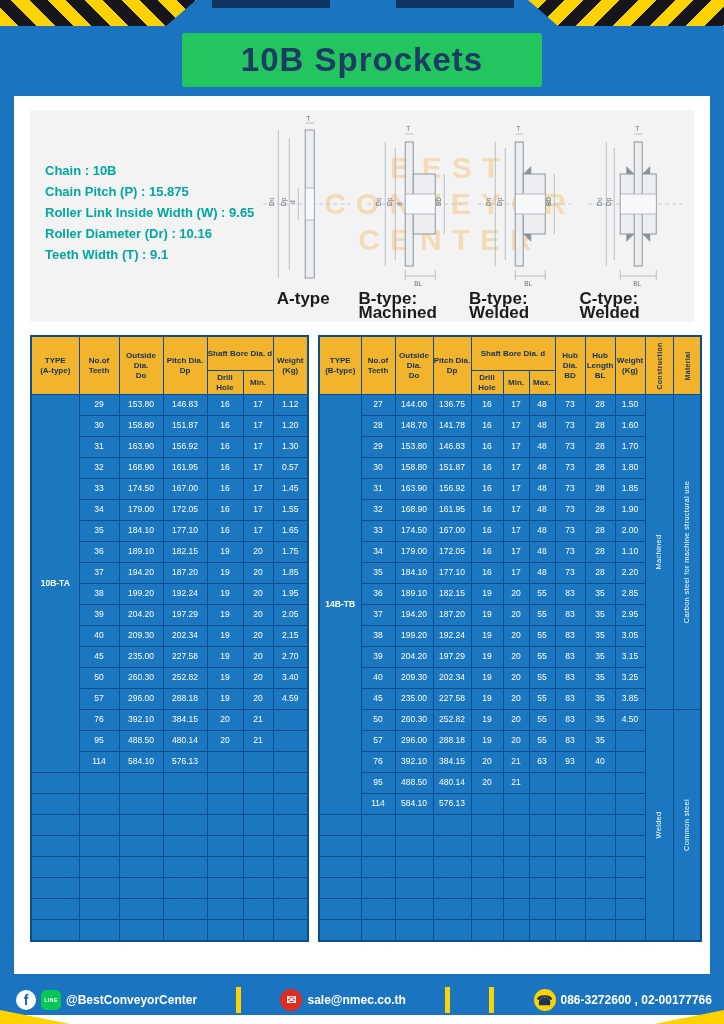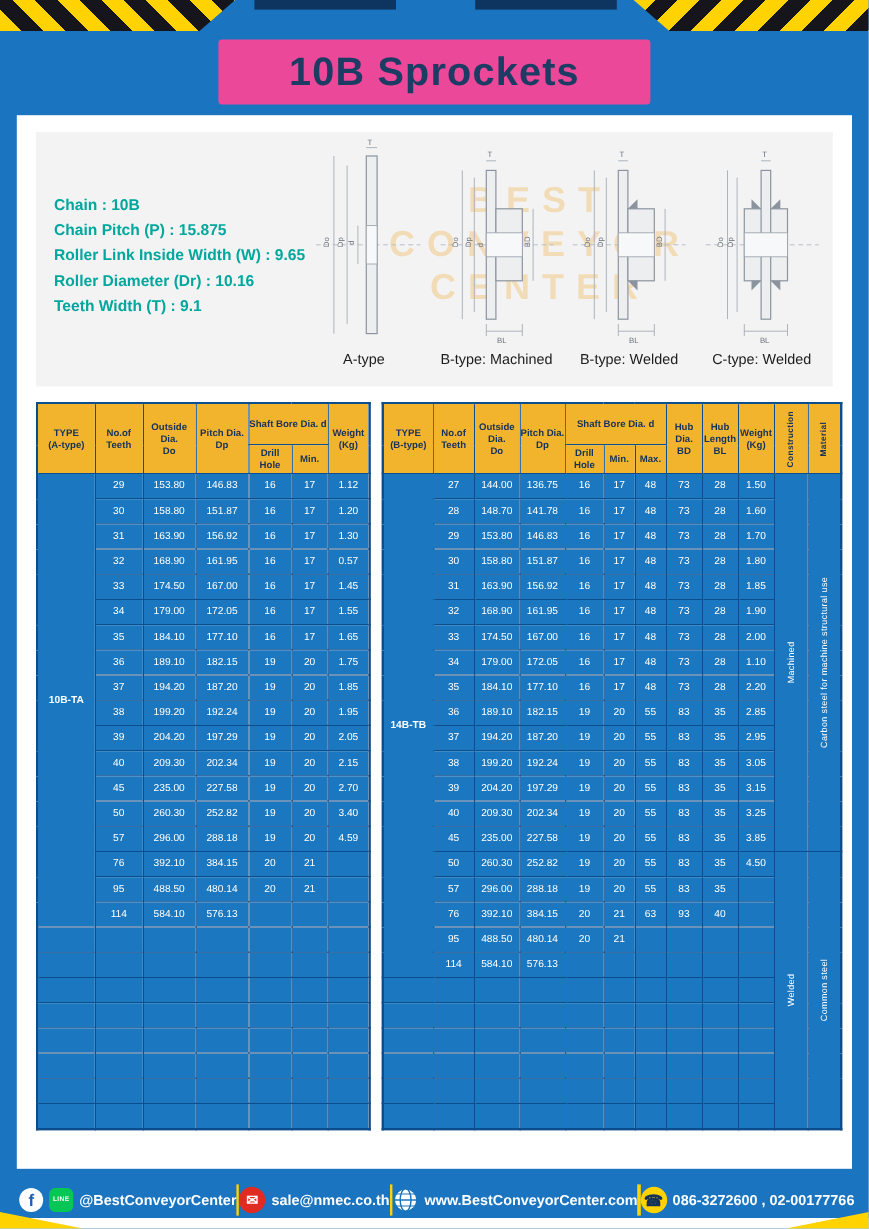--- a/index.html
+++ b/index.html
@@ -9,36 +9,36 @@
   
   .hz{position:absolute;top:0;height:26px;}
   .hz-l{left:0;width:196px;background:repeating-linear-gradient(45deg,#ffd200 0 13px,#15151b 13px 26px);
         clip-path:polygon(0 0,100% 0,calc(100% - 30px) 100%,0 100%);}
   .hz-r{right:0;width:196px;background:repeating-linear-gradient(135deg,#ffd200 0 13px,#15151b 13px 26px);
         clip-path:polygon(0 0,100% 0,100% 100%,30px 100%);}
   .topbar{position:absolute;top:0;height:8px;background:#0d3560;}
 
   
   .banner{position:absolute;top:33px;left:50%;transform:translateX(-50%);width:360px;height:54px;
-          background:#ec4899;display:flex;align-items:center;justify-content:center;border-radius:3px;}
+          background:#22c55e;display:flex;align-items:center;justify-content:center;border-radius:3px;}
   .banner span{font-size:33px;font-weight:bold;color:#1c3c63;letter-spacing:1px;}
 
   
   .panel{position:absolute;left:14px;top:96px;width:696px;height:878px;background:#ffffff;}
 
   
   .specbox{position:absolute;left:30px;top:110px;width:664px;height:212px;background:#f3f3f4;}
   .spec-lines{position:absolute;left:15px;top:50px;}
   .spec-line{font-size:13px;font-weight:bold;color:#00a79d;line-height:21px;white-space:nowrap;}
   .watermark{position:absolute;left:205px;top:40px;width:430px;text-align:center;opacity:.28;pointer-events:none;}
   .wm-line{font-size:30px;font-weight:bold;color:#f2a41f;letter-spacing:10px;line-height:36px;}
   .figs{position:absolute;left:218px;top:4px;width:442px;height:206px;display:flex;}
   .fig{flex:1;display:flex;flex-direction:column;align-items:center;}
   .fig svg{width:100%;height:178px;}
-  .fig-label{font-size:12px;color:#1c1c1c;font-weight:normal;line-height:14px;}
+  .fig-label{font-size:17px;color:#1c1c1c;font-weight:bold;line-height:14px;}
   .part{fill:#eceef0;stroke:#8b949e;stroke-width:1;}
   .part2{fill:#f7f8f9;stroke:#9aa2ab;stroke-width:.7;}
   .cl{stroke:#b7bdc4;stroke-dasharray:4 3;stroke-width:.8;fill:none;}
   .dim{stroke:#aab1b9;stroke-width:.8;fill:none;}
   .weld{fill:#8b949e;}
   svg text{fill:#697079;font-size:6.5px;font-family:"Liberation Sans",sans-serif;}
 
   
   table{position:absolute;border-collapse:collapse;table-layout:fixed;}
   .t{border:2px solid #0b4d8d;}
@@ -806,31 +806,20 @@
       <span class="icon-fb">f</span>
       <span class="icon-line">LINE</span>
       <span>@BestConveyorCenter</span>
     </div>
     <div class="sep"></div>
     <div class="f-item">
       <span class="icon-mail">✉</span>
       <span>sale@nmec.co.th</span>
     </div>
     <div class="sep"></div>
-    <div class="f-item">
-      <svg class="icon-globe" viewBox="0 0 22 22">
-        <circle cx="11" cy="11" r="9.5" fill="#ffffff"></circle>
-        <circle cx="11" cy="11" r="9.5" fill="none" stroke="#1b75bc" stroke-width="1.4"></circle>
-        <ellipse cx="11" cy="11" rx="4.5" ry="9.5" fill="none" stroke="#1b75bc" stroke-width="1.2"></ellipse>
-        <line x1="1.5" y1="11" x2="20.5" y2="11" stroke="#1b75bc" stroke-width="1.2"></line>
-        <line x1="3" y1="6" x2="19" y2="6" stroke="#1b75bc" stroke-width="1"></line>
-        <line x1="3" y1="16" x2="19" y2="16" stroke="#1b75bc" stroke-width="1"></line>
-      </svg>
-      <span>www.BestConveyorCenter.com</span>
-    </div>
     <div class="sep"></div>
     <div class="f-item">
       <span class="icon-phone">☎</span>
       <span>086-3272600 , 02-00177766</span>
     </div>
   </div>
 
   <div class="bottom-strip"></div>
   <div class="tri tri-l"></div>
   <div class="tri tri-r"></div>

